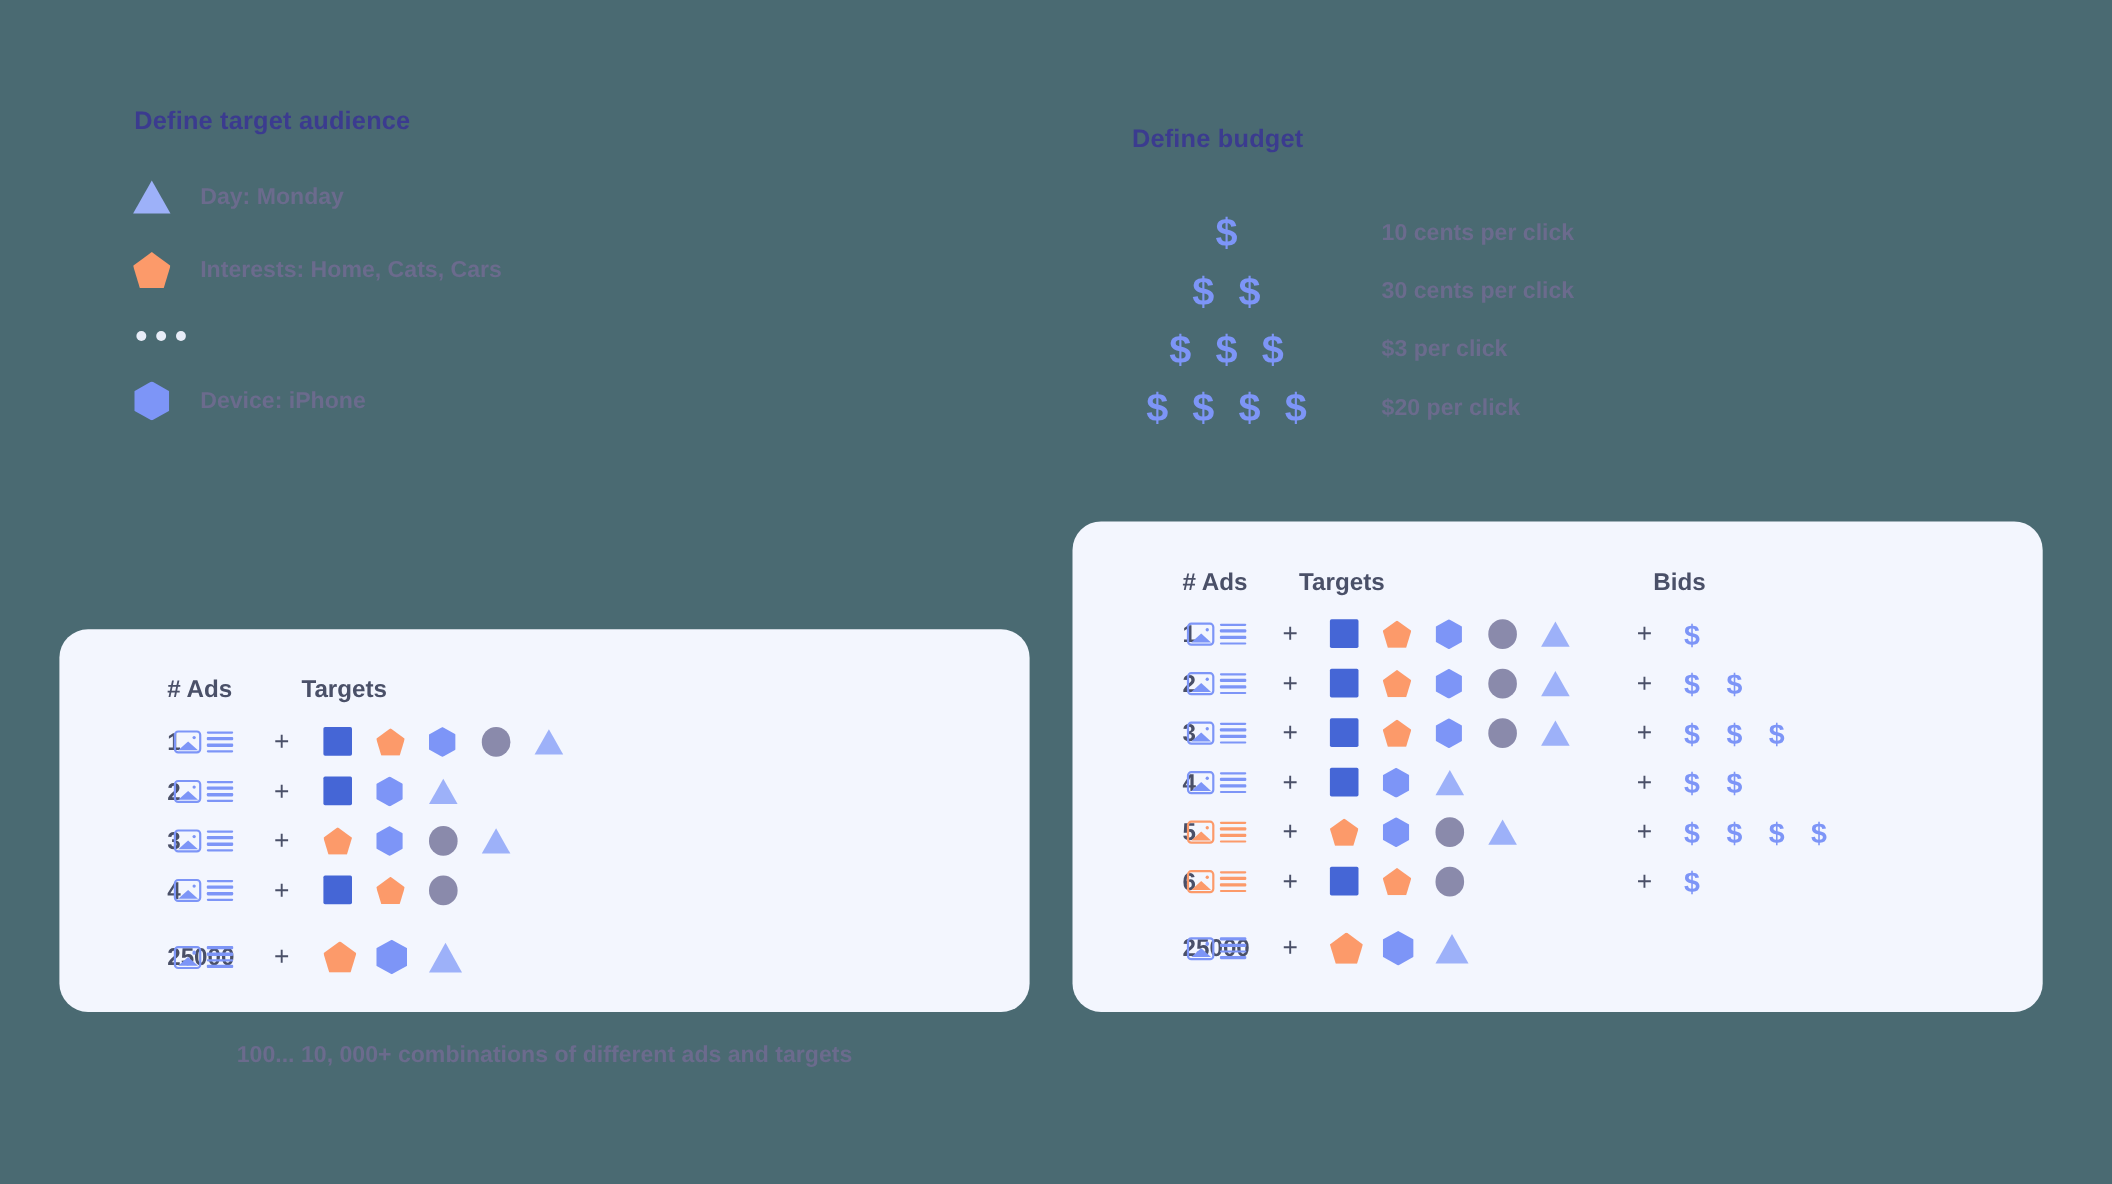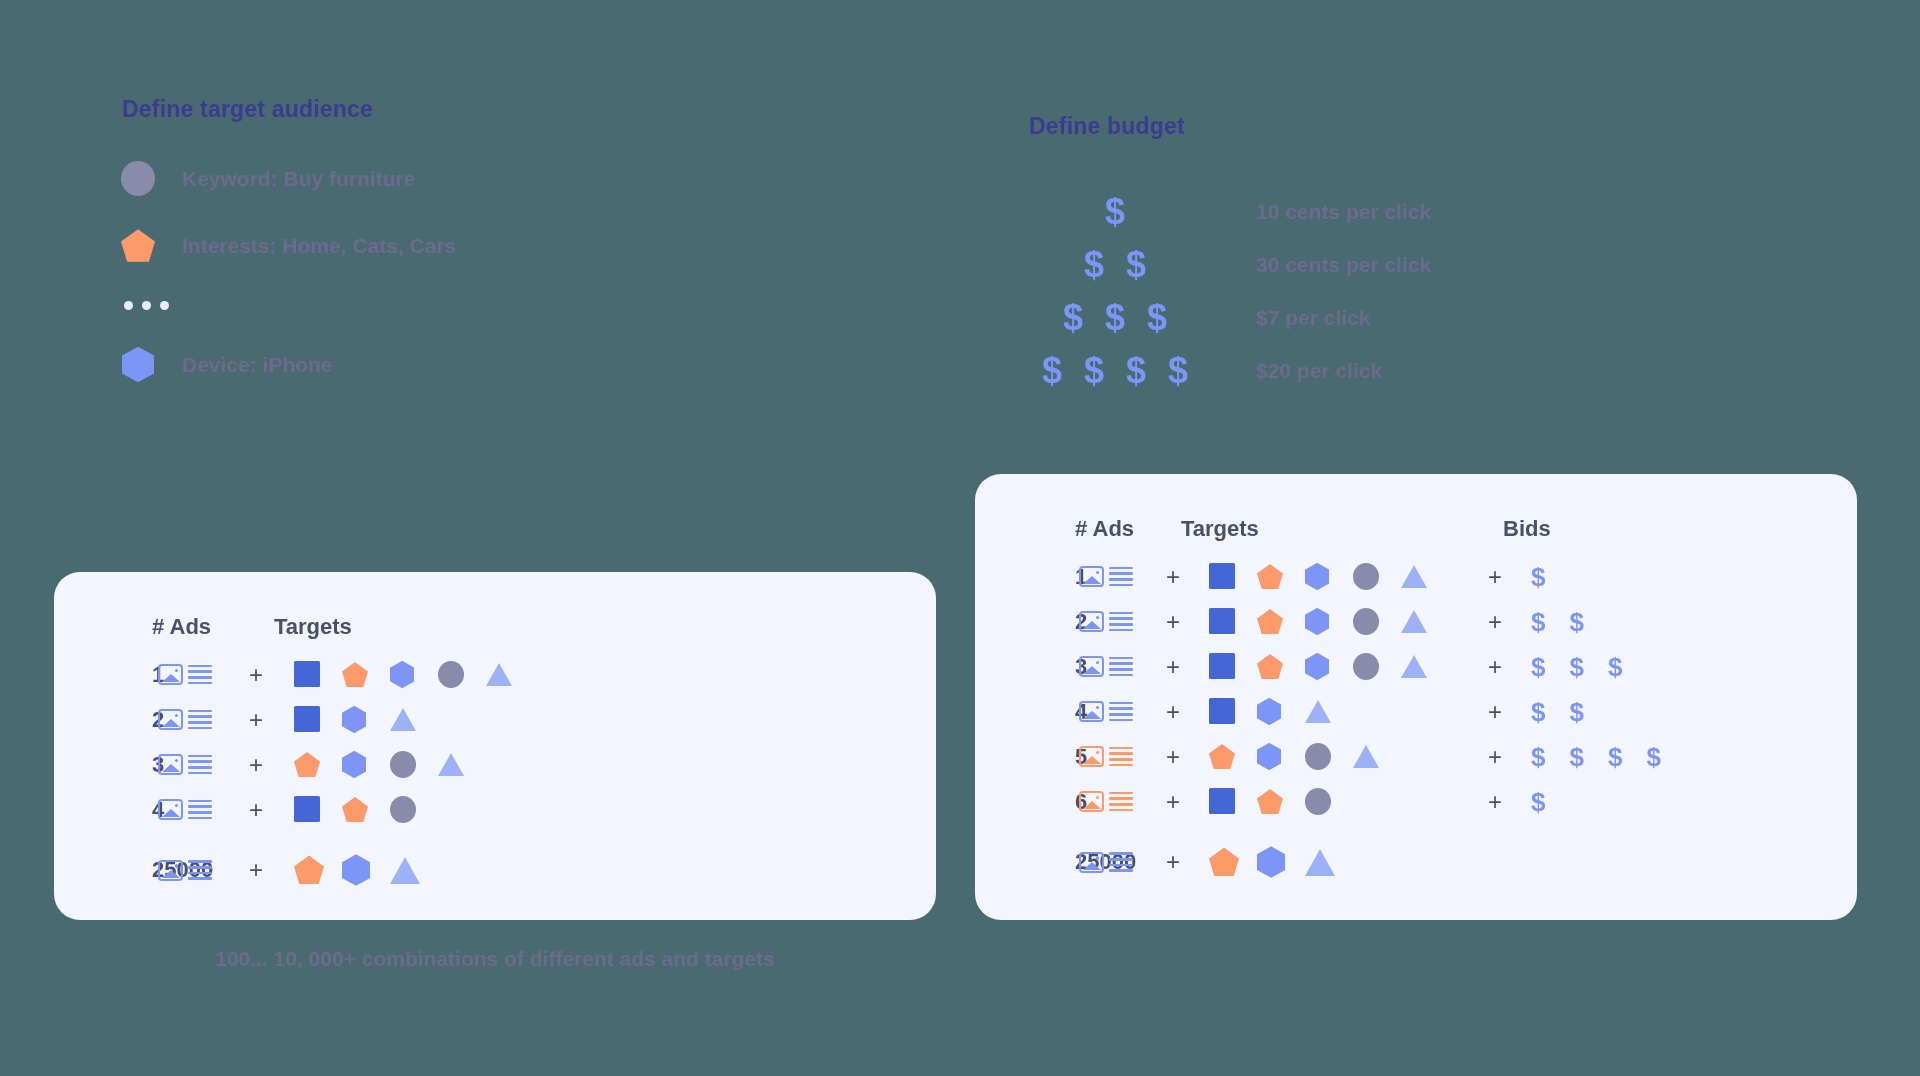--- a/index.html
+++ b/index.html
@@ -156,23 +156,23 @@
 </head>
 <body>
 
 <div class="stage">
 
   <div class="section-title" id="audience-title">Define target audience</div>
 
   <div class="legend">
       <div class="legend-row">
         <div class="legend-swatch">
-          <div class="shp shp-circle" style="width: 34px; height: 34.68px;"></div>
-        </div>
-        <div class="legend-label">Keyword: Buy furniture</div>
+          <div class="shp shp-tri" style="border-left-width: 17px; border-right-width: 17px; border-bottom-width: 30.6px;"></div>
+        </div>
+        <div class="legend-label">Day: Monday</div>
       </div>
       <div class="legend-row">
         <div class="legend-swatch">
           <div class="shp shp-pent" style="width: 34px; height: 32.64px;"></div>
         </div>
         <div class="legend-label">Interests: Home, Cats, Cars</div>
       </div>
       <div class="legend-dots">
         <i></i>
         <i></i>
@@ -201,21 +201,21 @@
           <span>$</span>
         </div>
         <div class="pyr-label">30 cents per click</div>
       </div>
       <div class="pyr-row">
         <div class="pyr-dollars">
           <span>$</span>
           <span>$</span>
           <span>$</span>
         </div>
-        <div class="pyr-label">$7 per click</div>
+        <div class="pyr-label">$3 per click</div>
       </div>
       <div class="pyr-row">
         <div class="pyr-dollars">
           <span>$</span>
           <span>$</span>
           <span>$</span>
           <span>$</span>
         </div>
         <div class="pyr-label">$20 per click</div>
       </div>

